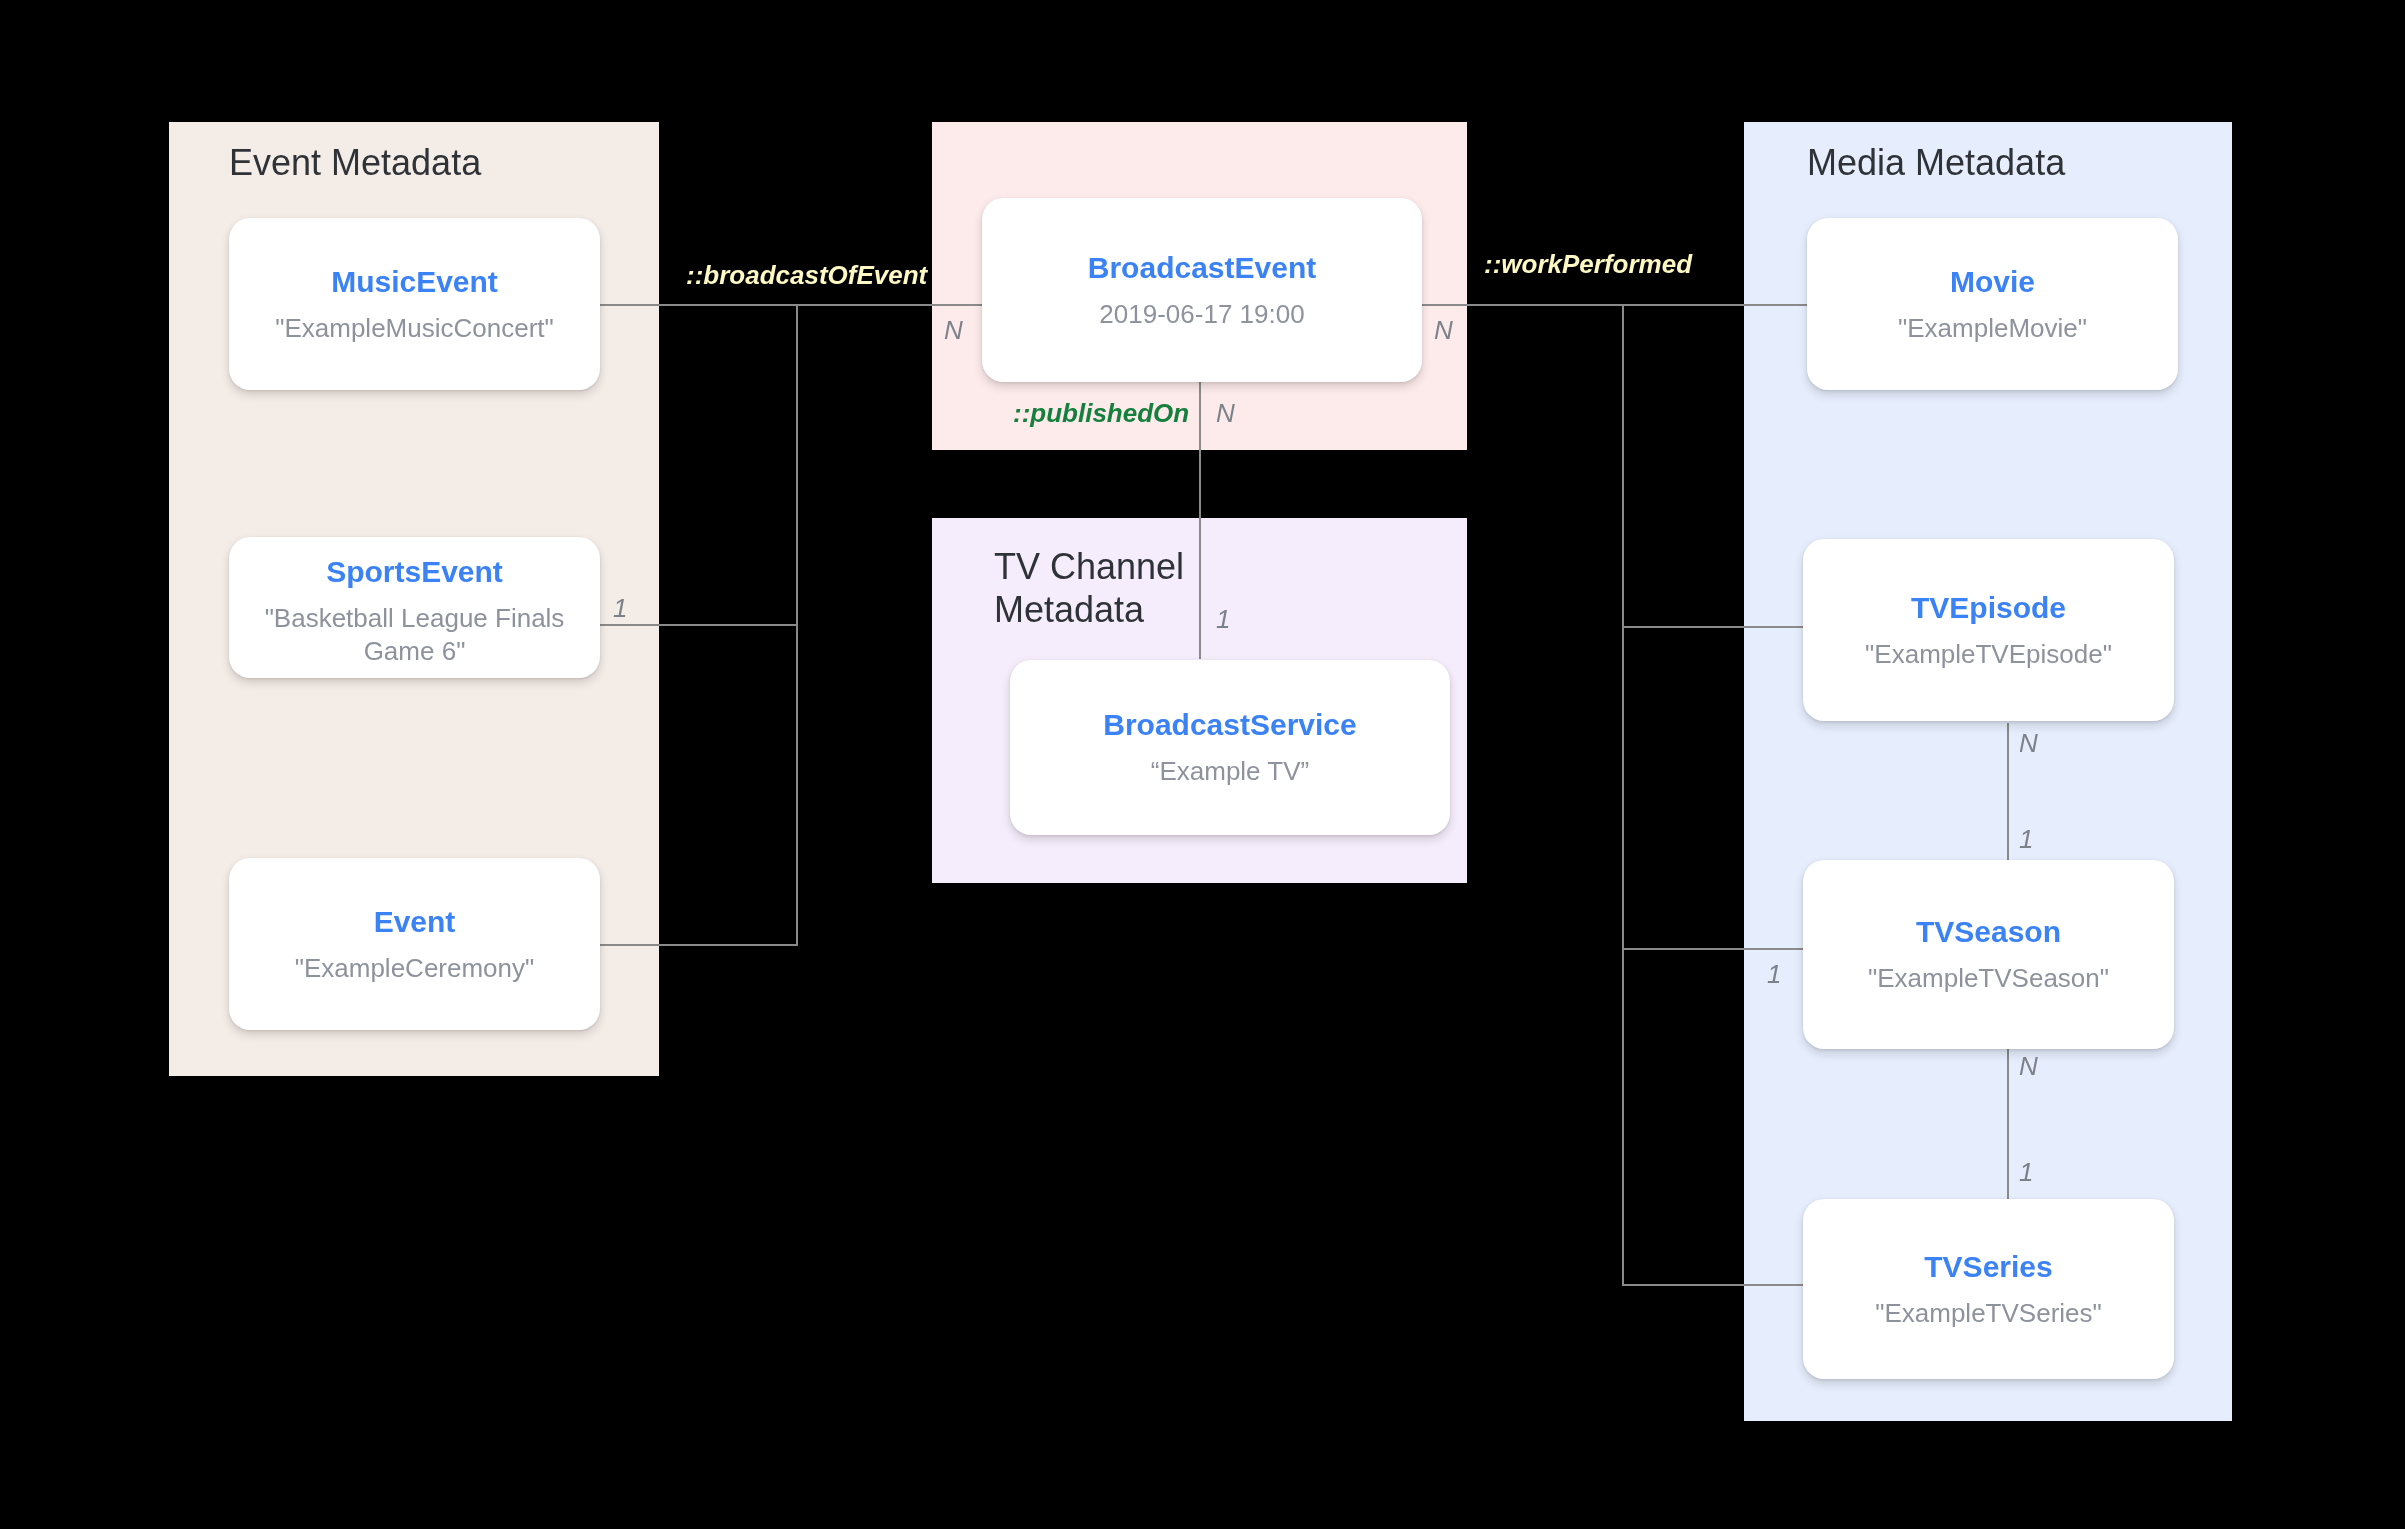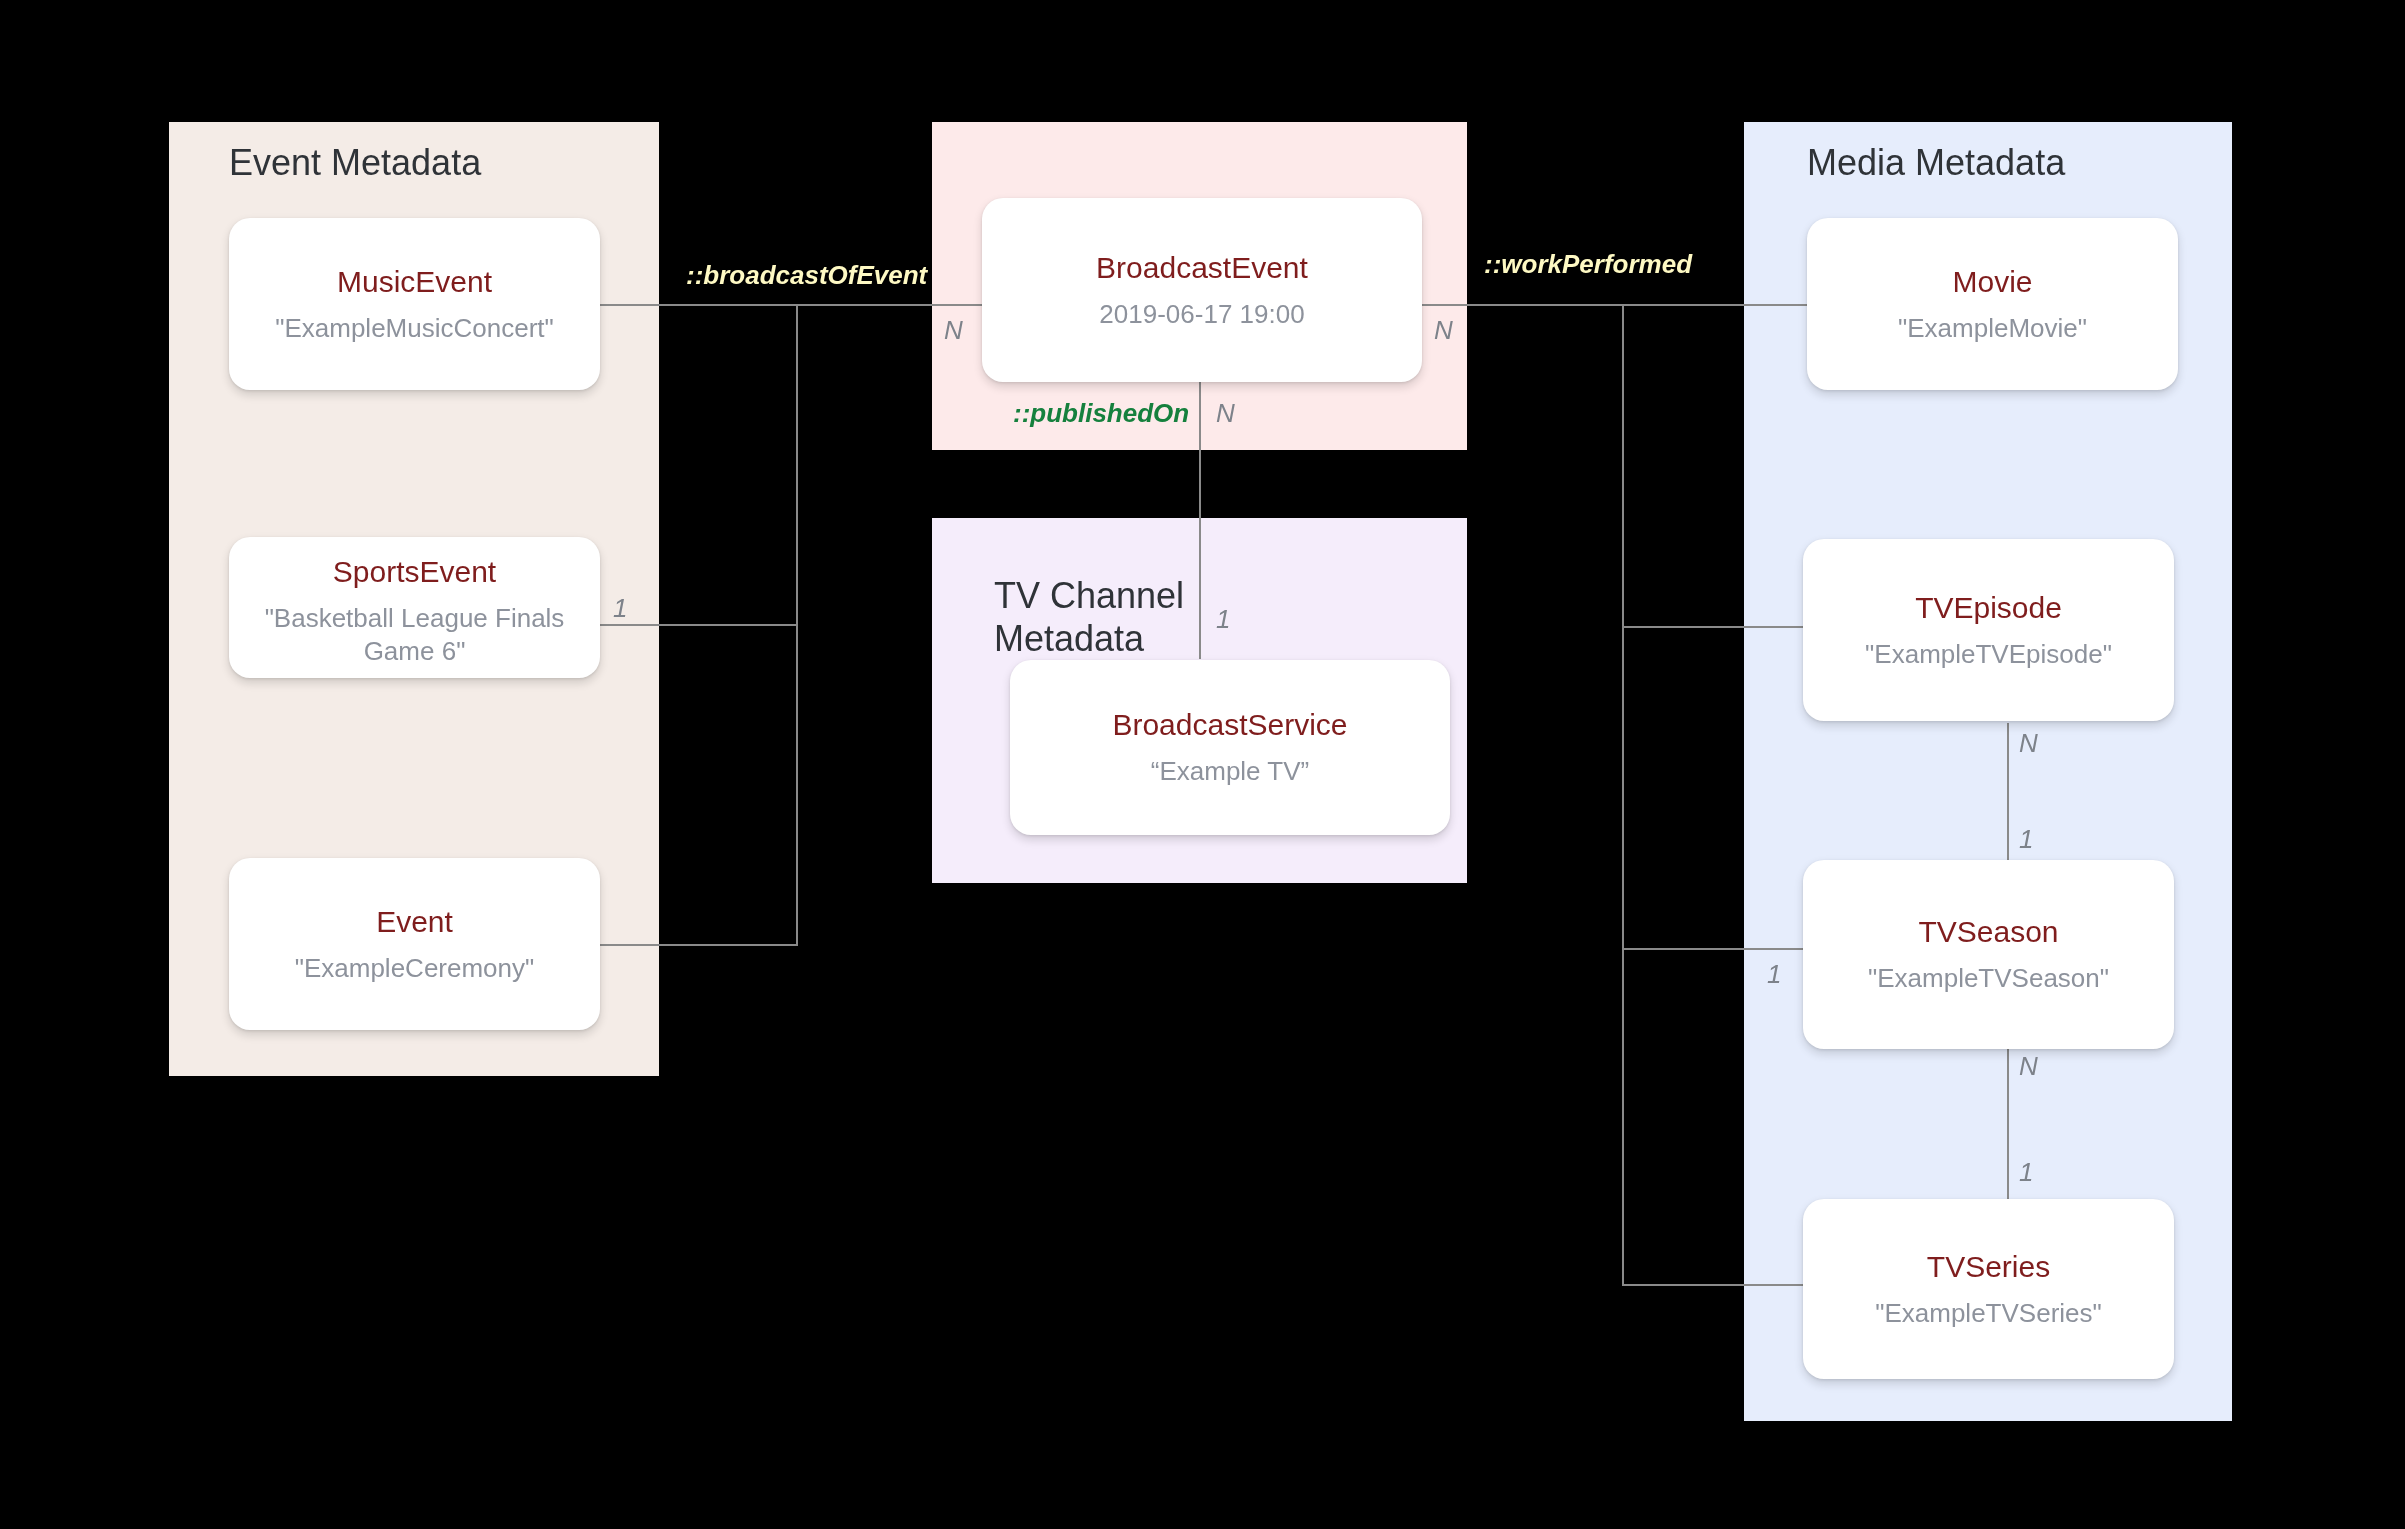--- a/index.html
+++ b/index.html
@@ -40,23 +40,24 @@
     display: flex;
     flex-direction: column;
     align-items: center;
     justify-content: center;
     text-align: center;
     padding: 9.6px 17px;
     z-index: 6;
   }
   .card-title {
     font-size: 30px;
-    color: #7f1d1d;
+    color: #3b82f6;
     line-height: 1.25;
     margin-bottom: 11.5px;
+    font-weight: bold;
   }
   .card-sub {
     font-size: 26px;
     color: #8d929c;
     line-height: 1.28;
   }
 
   
   .line-h, .line-v {
     position: absolute;
@@ -93,21 +94,21 @@
   <div class="group" style="left:169px; top:122px; width:490px; height:954px; background:#f4ece7;"></div>
 
   <div class="group" style="left:932px; top:122px; width:535px; height:328px; background:#fdeaea;"></div>
 
   <div class="group" style="left:932px; top:518px; width:535px; height:365px; background:#f5edfb;"></div>
 
   <div class="group" style="left:1744px; top:122px; width:488px; height:1299px; background:#e6edfc;"></div>
 
   <div class="group-title" style="left:229px; top:141px;">Event Metadata</div>
 
-  <div class="group-title" style="left:994px; top:545px;margin-top:29px;">TV Channel
+  <div class="group-title" style="left:994px; top:545px;">TV Channel
 Metadata</div>
 
   <div class="group-title" style="left:1807px; top:141px;">Media Metadata</div>
 
   <div class="line-h" style="left:598px; top:304px; width:199px;"></div>
 
   <div class="line-h" style="left:598px; top:624px; width:199px;"></div>
 
   <div class="line-h" style="left:598px; top:944px; width:199px;"></div>
 

